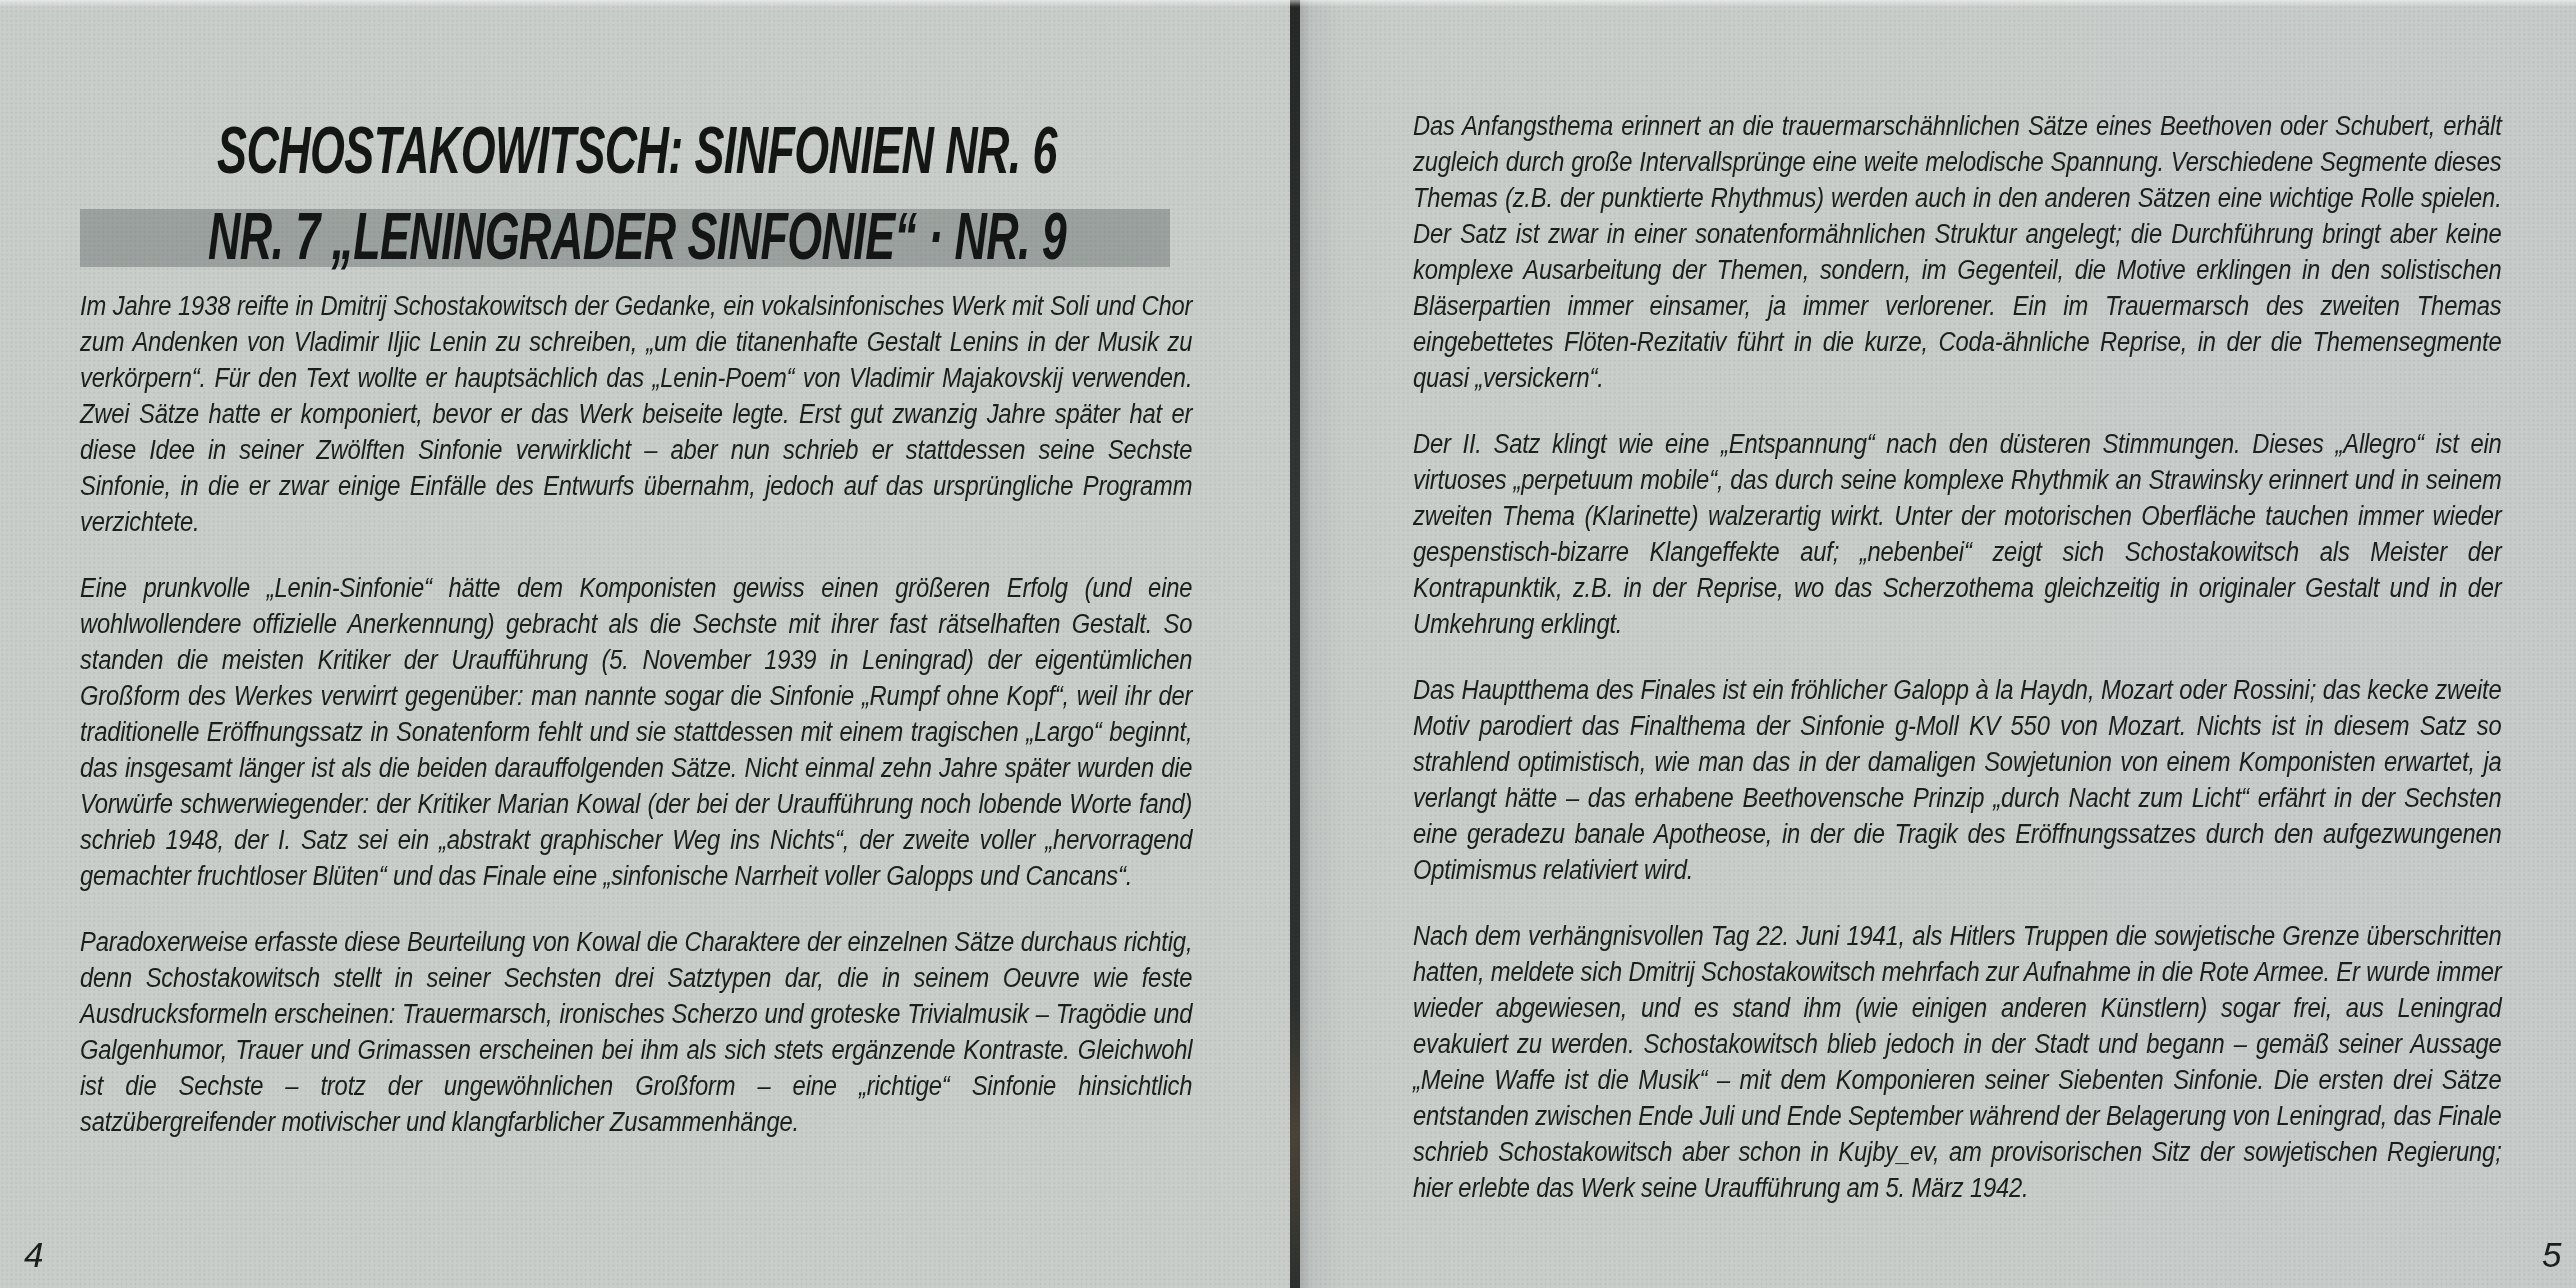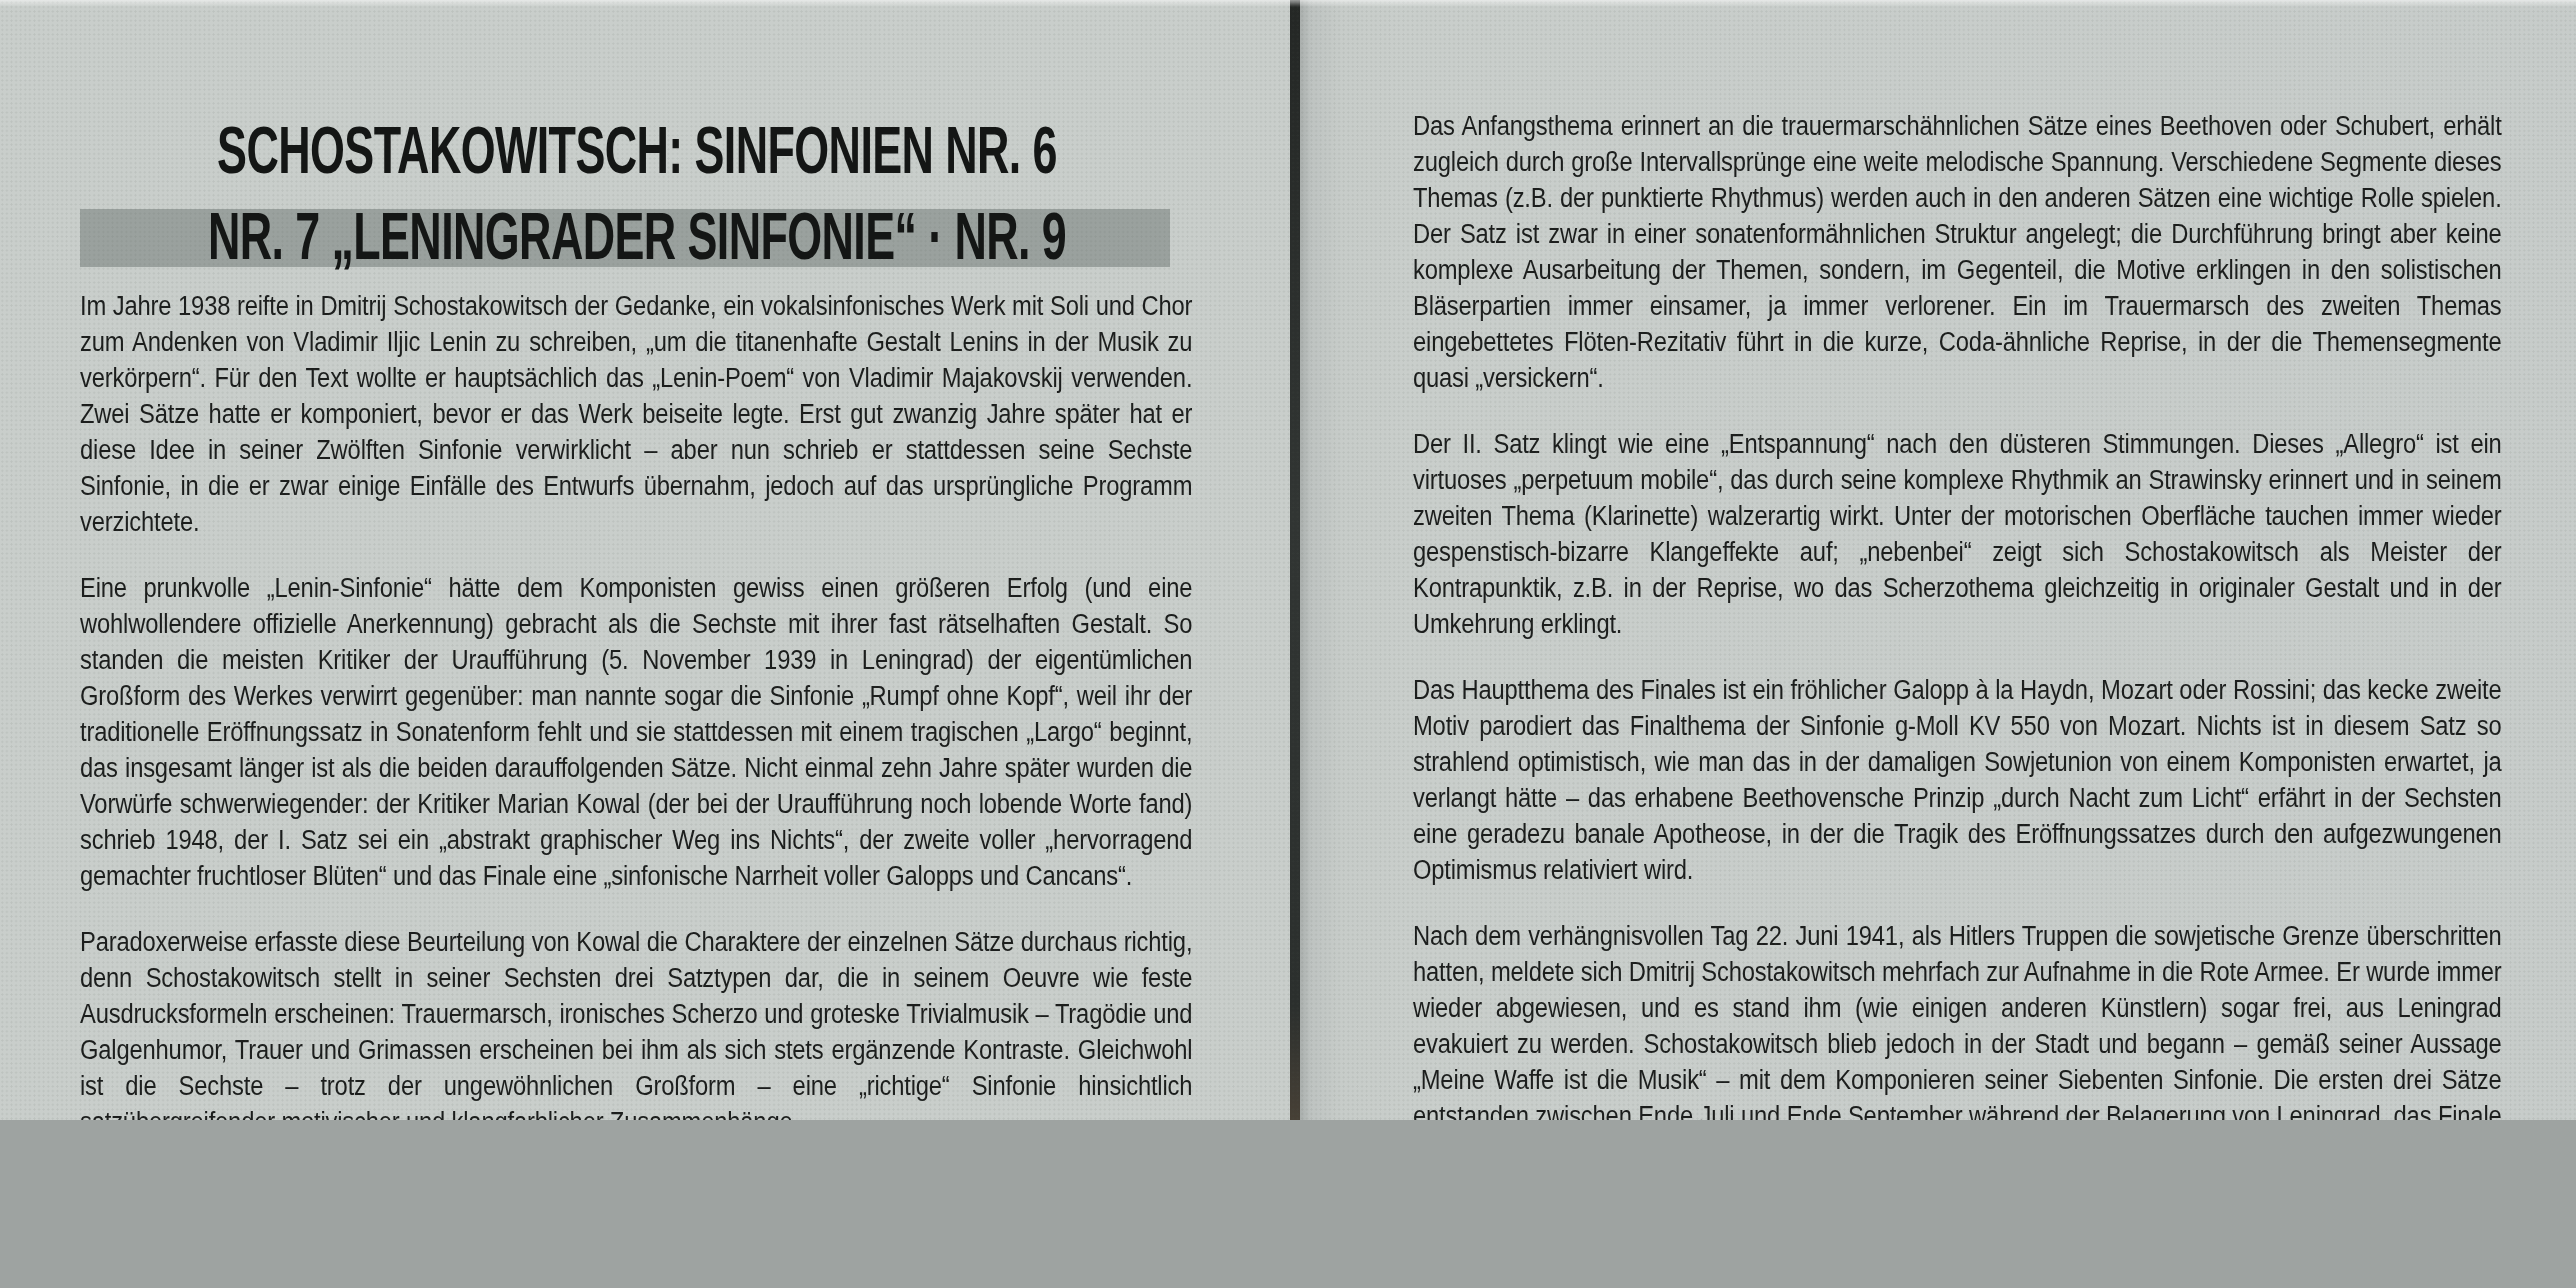--- a/index.html
+++ b/index.html
@@ -2,24 +2,25 @@
 <html lang="de" style="--paper: #c9cecb; --title_band: #9aa19e; --ink: #1b1d1c;font-size:14.6px"><head>
 <meta charset="utf-8">
 <style>
   html, body {
     margin: 0; padding: 0;
     background: #9ea3a1;
     font-family: "Liberation Sans", sans-serif;
   }
   .spread {
     position: relative;
-    width: 2576px; height: 1120px;
+    width: 2576px; height: 1288px;
     background: var(--paper, #c9cecb);
     overflow: hidden;
     color: var(--ink, #1b1d1c);
+    font-style: italic;
   }
   
   .page-left {
     position: absolute; left: 0; top: 0; width: 1291px; height: 1288px;
     background: linear-gradient(90deg,
       #f4f5f4 0px, #f4f5f4 3.6px, #2a2d2b 4.6px, #33363“4 6.4px, #c2c7c5 8.2px,
       #c9cecb 36px, #c9cecb 1174px, #d9dddb 1238px, #eff1ef 1280px, #f7f8f7 1291px);
   }
   .page-right {
     position: absolute; left: 1300px; top: 0; width: 1276px; height: 1288px;

